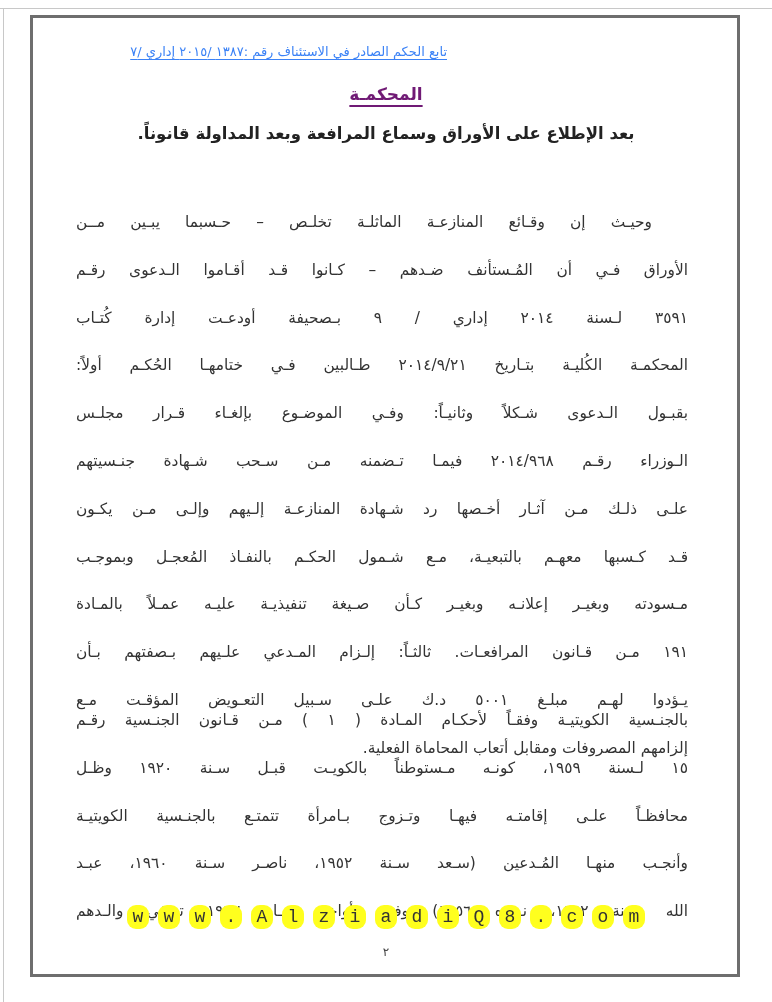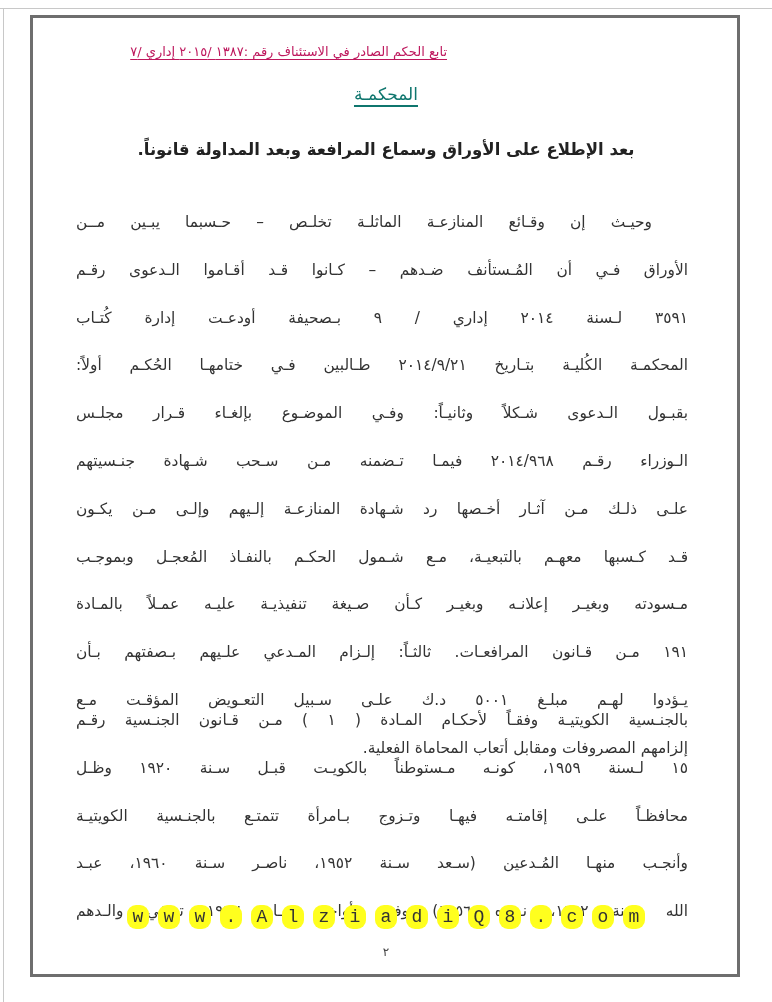--- a/index.html
+++ b/index.html
@@ -20,31 +20,31 @@
     .frame {
       position: absolute; left: 30px; top: 15px; width: 710px; height: 962px;
       border: 3px solid #6e6e6e;
       box-sizing: border-box;
       background: #ffffff;
     }
     .rtl { direction: rtl; unicode-bidi: embed; }
     .header-line {
       position: absolute; top: 44px; right: 325px; width: 340px;
       font-size: 13px; text-decoration: underline; text-underline-offset: 3px;
-      text-align: right; white-space: nowrap; color: #be185d;
+      text-align: right; white-space: nowrap; color: #3b82f6;
     }
     .court-title {
       position: absolute; top: 84px; left: 0; width: 772px; text-align: center;
-      font-size: 17px; font-weight: normal; color: #0f766e;
+      font-size: 17px; font-weight: bold; color: #701a75;
     }
     .court-title span {
       text-decoration: underline; text-underline-offset: 5px; text-decoration-thickness: 2px;
     }
     .preamble {
-      position: absolute; top: 140px; left: 0; width: 772px; text-align: center;
+      position: absolute; top: 124px; left: 0; width: 772px; text-align: center;
       font-size: 16.5px; font-weight: bold; color: #222;
     }
     .body-text {
       position: absolute; left: 76px; width: 612px;
       font-size: 15.4px; color: #333;
     }
     .line {
       height: 35.8px; line-height: 35.8px; text-align: justify;
       text-align-last: justify; white-space: nowrap; overflow: hidden; margin-top: 12px;
     }

